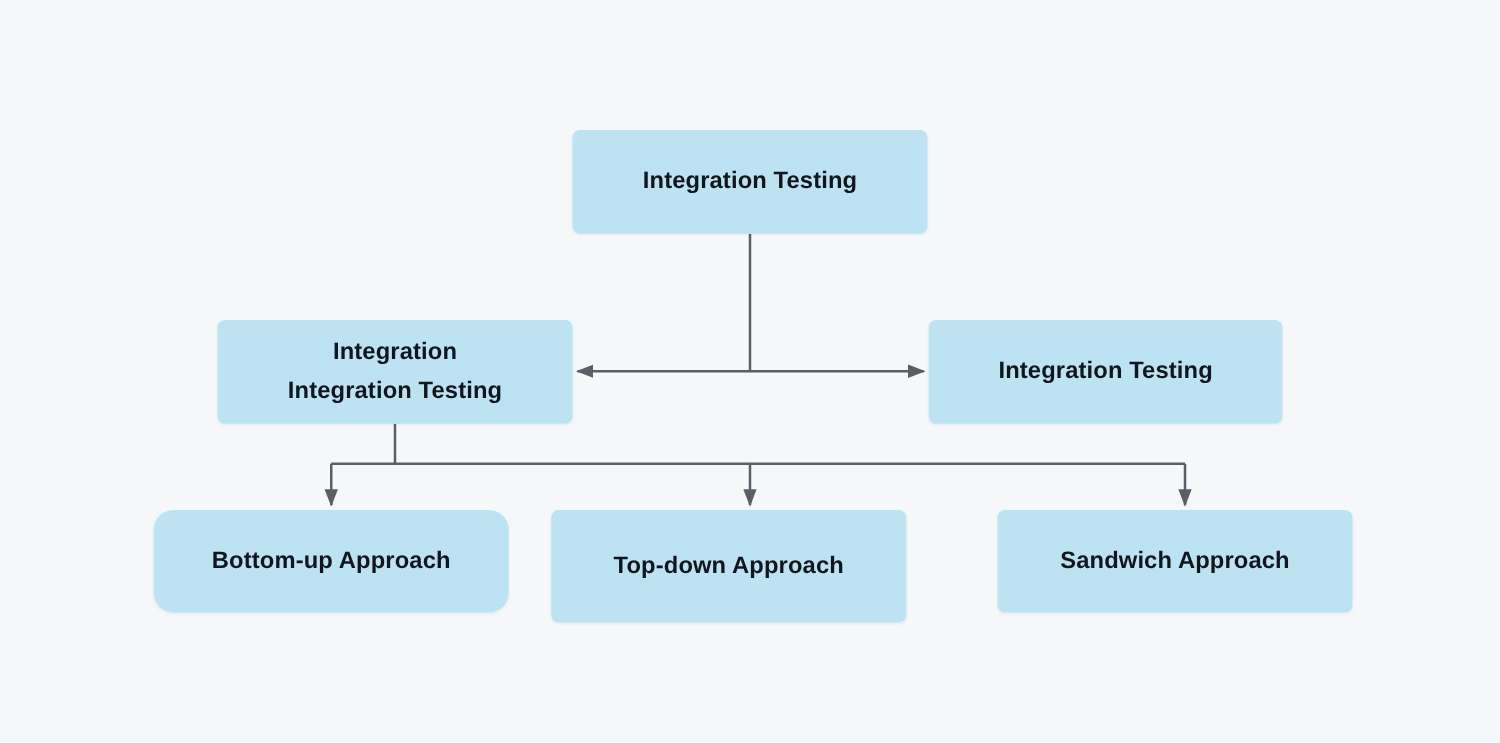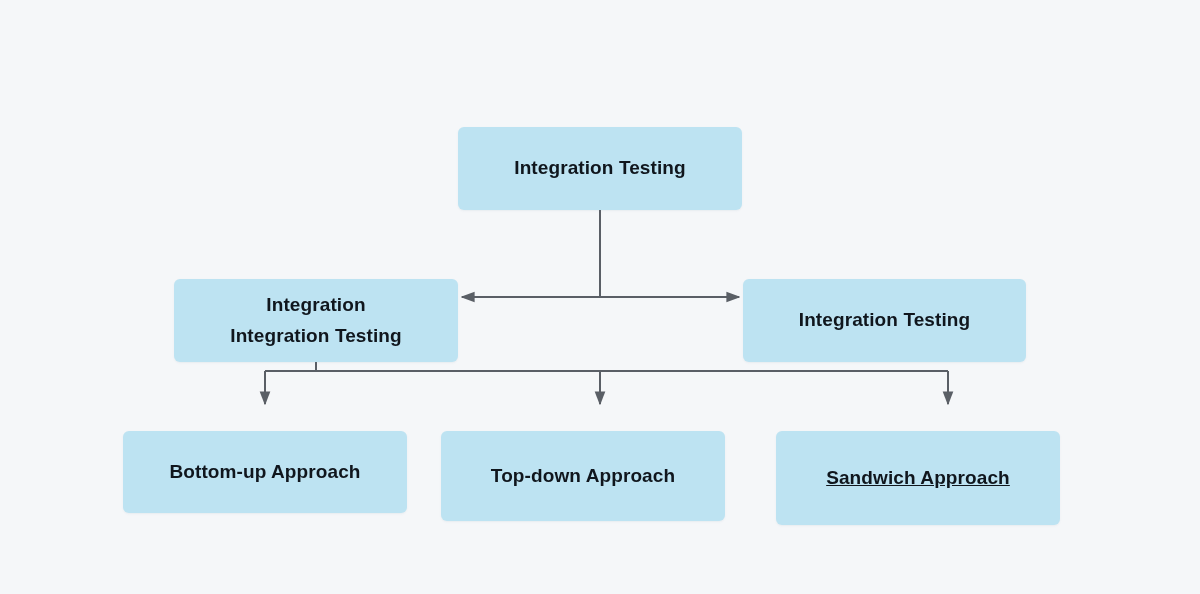--- a/index.html
+++ b/index.html
@@ -37,21 +37,20 @@
     align-items: center;
     justify-content: center;
     text-align: center;
     color: #10161d;
     font-size: 19px;
     font-weight: 600;
     line-height: 1.62;
     letter-spacing: 0.1px;
     padding: 0 10px;
     box-shadow: 0 1px 2px rgba(120, 150, 170, 0.10);
-    margin-top: 23px;
   }
   .node .label-line {
     display: block;
     white-space: pre;
   }
   
   #node-root {
     left: 458px;
     top: 104px;
     width: 284px;
@@ -69,33 +68,33 @@
     top: 256px;
     width: 283px;
     height: 83px;
   }
   
   #node-bottomup {
     left: 123px;
     top: 408px;
     width: 284px;
     height: 82px;
+    border-radius: 16px;
   }
   #node-topdown {
     left: 441px;
     top: 408px;
     width: 284px;
     height: 90px;
   }
   #node-sandwich {
-    left: 776px;
+    left: 798px;
     top: 408px;
     width: 284px;
-    height: 94px;
-    text-decoration: underline;
+    height: 82px;
   }
 </style>
 </head>
 <body>
 
 <div id="diagram-root">
 
   <svg id="connector-layer" width="1200" height="594" viewBox="0 0 1200 594" xmlns="http://www.w3.org/2000/svg">
     <defs>
       <marker id="arrow-left" viewBox="0 0 10 10" refX="9" refY="5" markerWidth="7" markerHeight="7" orient="auto-start-reverse">

